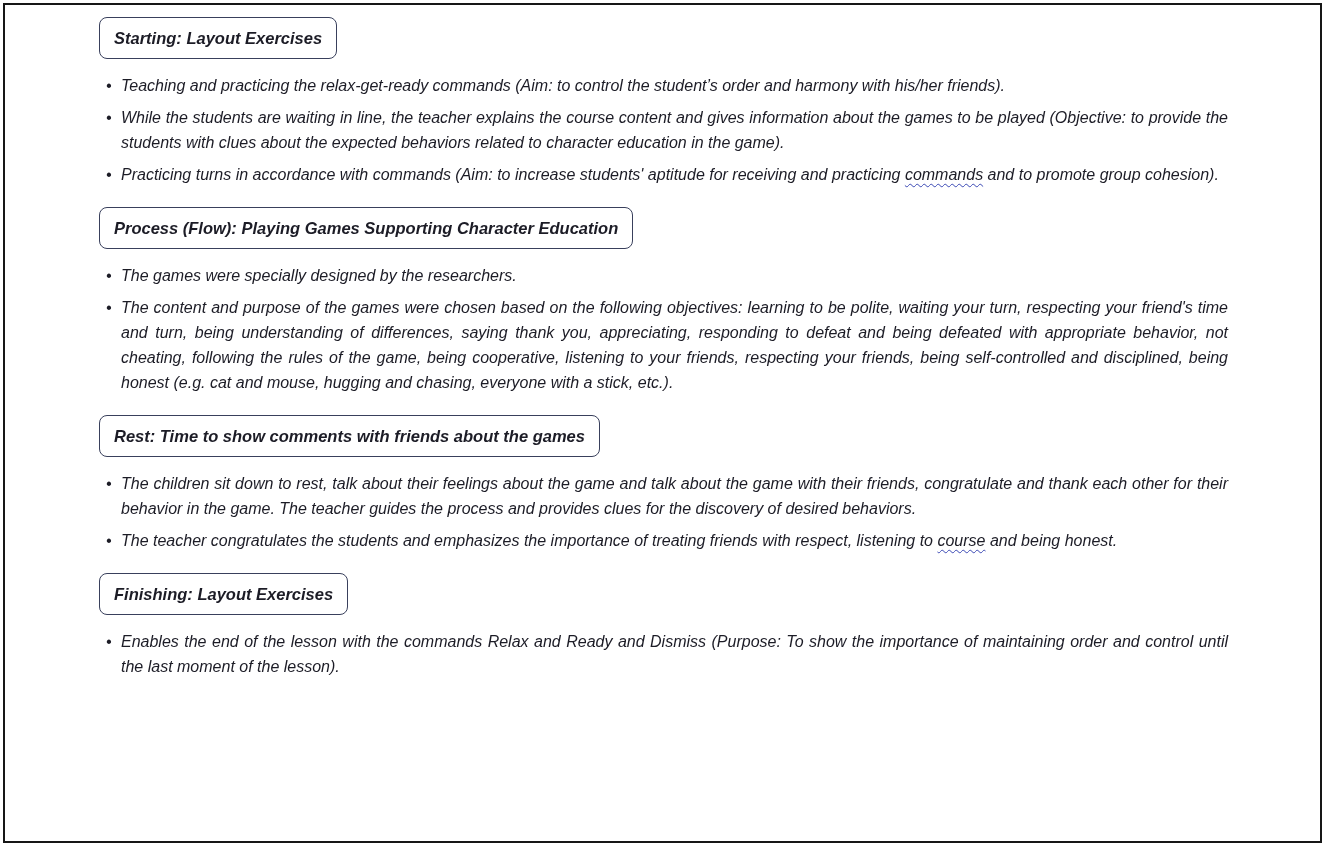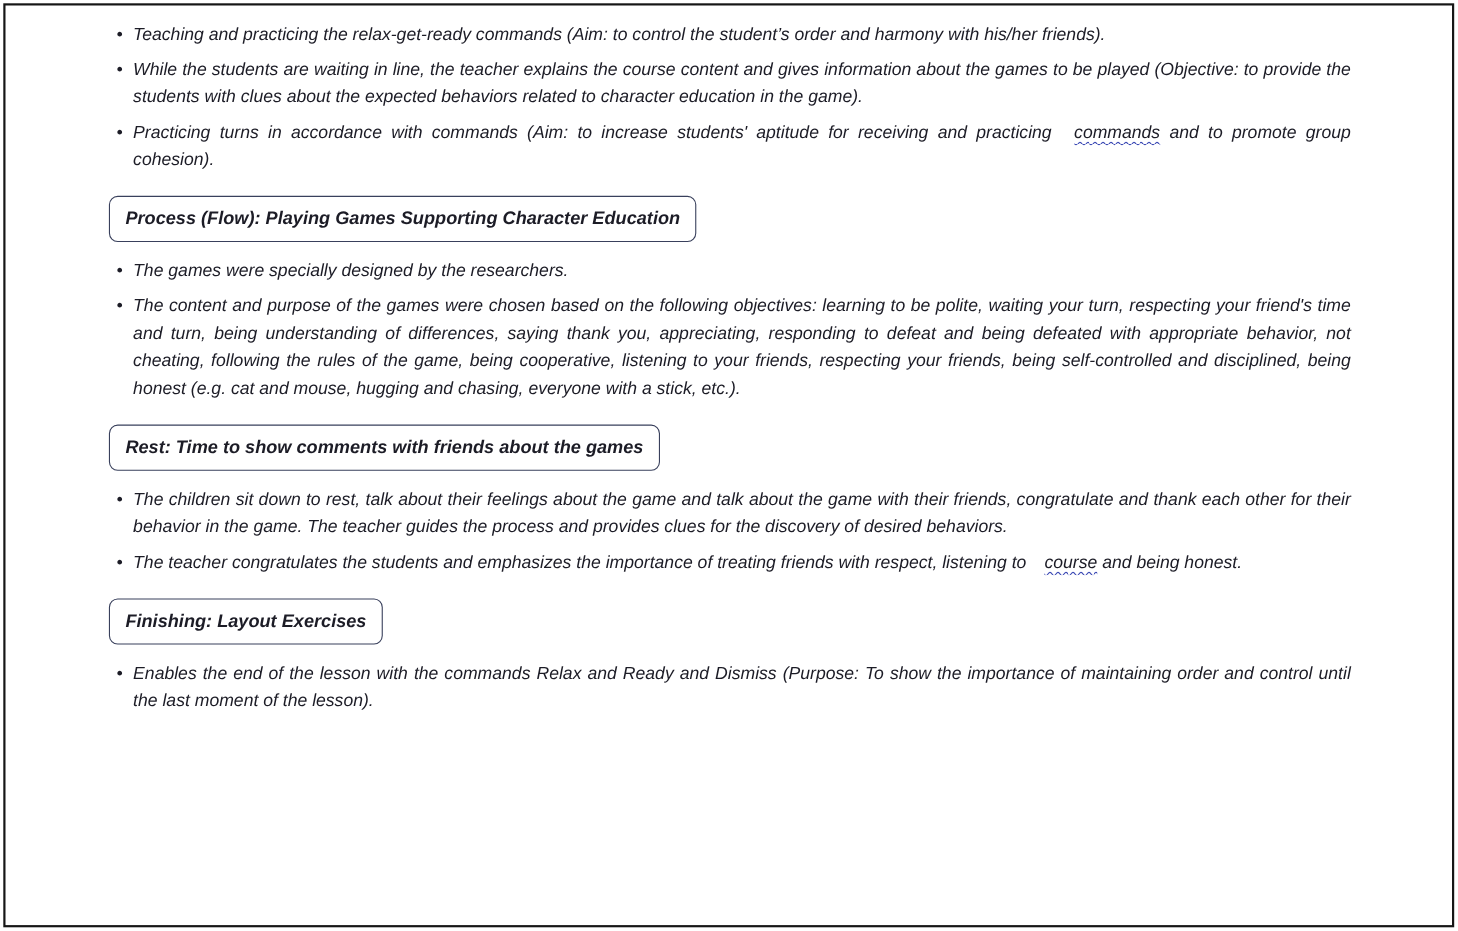--- a/index.html
+++ b/index.html
@@ -54,30 +54,32 @@
     position: absolute;
     left: 7px;
     top: 0;
   }
   .squiggle {
     text-decoration: underline;
     text-decoration-style: wavy;
     text-decoration-color: var(--squiggle, #3b49b4);
     text-decoration-thickness: 1px;
     text-underline-offset: 3px;
-    margin-left: 12px;
   }
 </style>
 </head>
 <body>
 
 <div class="frame">
   <div class="content">
 
     <section class="sec">
+      <div class="hbox">
+        <span>Starting: Layout Exercises</span>
+      </div>
       <ul class="bullets">
         <li><span>Teaching and practicing the relax-get-ready commands (Aim: to control the student’s order and harmony with  his/her friends).</span></li>
         <li><span>While the students are waiting in line, the teacher explains the course content and gives information about the  games to be played (Objective: to provide the students with clues about the expected behaviors related to character  education in the game).</span></li>
         <li><span>Practicing turns in accordance with commands (Aim: to increase students' aptitude for receiving and practicing </span><span class="squiggle">commands</span><span> and to promote group cohesion).</span></li>
       </ul>
     </section>
 
     <section class="sec">
       <div class="hbox">
         <span>Process (Flow): Playing Games Supporting Character Education</span>

